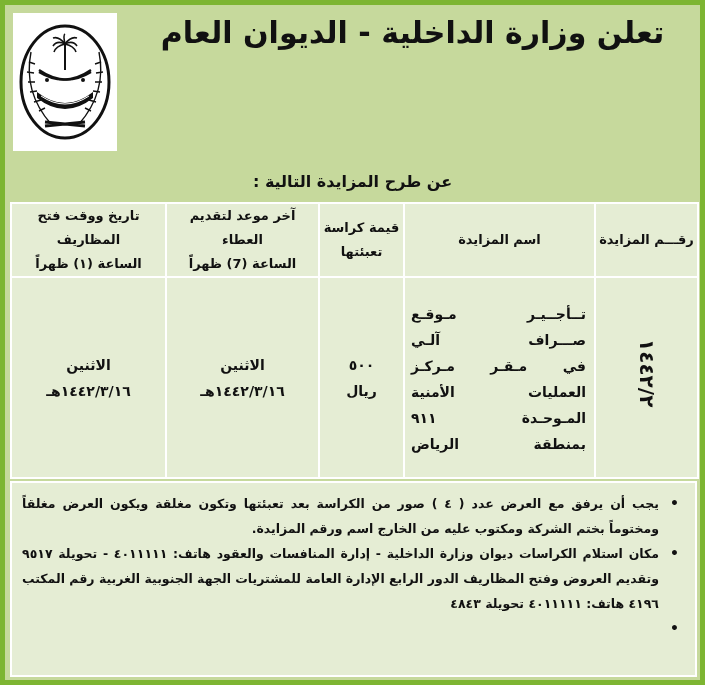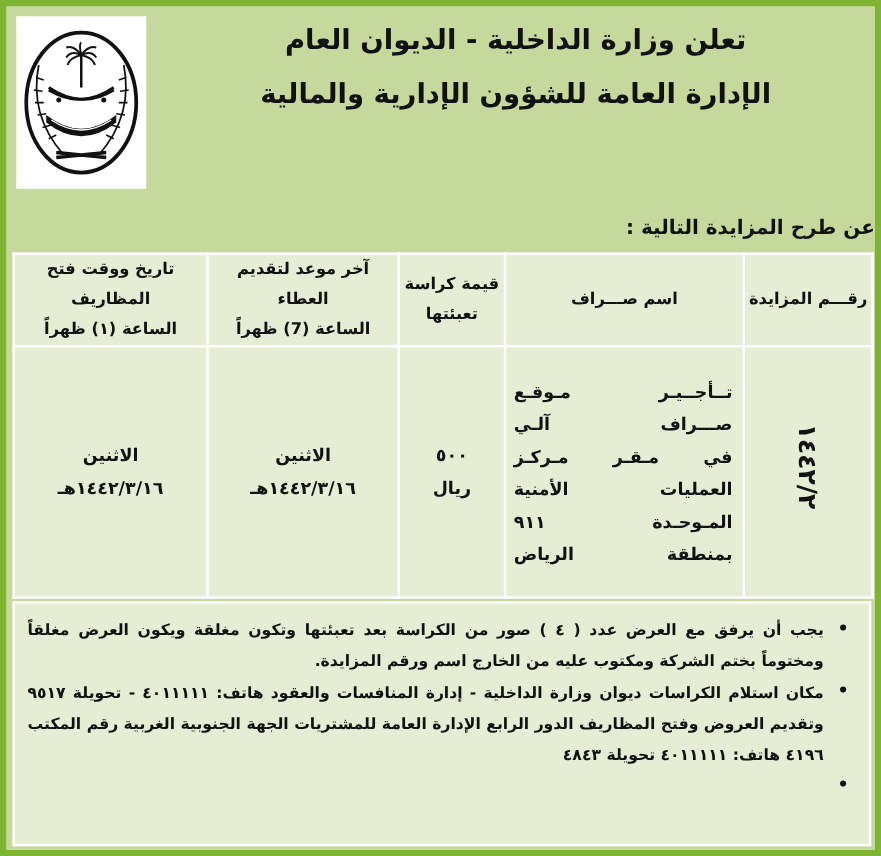--- a/index.html
+++ b/index.html
@@ -18,25 +18,25 @@
     position: absolute; left: 8px; top: 8px; width: 104px; height: 138px;
     background: #ffffff;
     display: flex; align-items: center; justify-content: center;
   }
   .title-block {
     position: absolute; left: 120px; top: 6px; width: 575px; text-align: center;
     direction: rtl;
   }
   .title-line {
     font-family: "DejaVu Sans", sans-serif; font-weight: bold;
-    font-size: 22px; line-height: 43px; color: #111; white-space: nowrap;
+    font-size: 30px; line-height: 43px; color: #111; white-space: nowrap;
     letter-spacing: -0.5px;
   }
   .subtitle {
-    position: absolute; left: 0; top: 166px; width: 695px; 
+    position: absolute; left: 0; top: 166px; width: 695px; text-align: center;
     font-weight: bold; font-size: 16px; line-height: 22px;
   }
   
   .tbl {
     position: absolute; left: 5px; top: 197px; width: 687px; height: 277px;
     border-collapse: collapse; direction: rtl; table-layout: fixed;
     background: #e5edd4;
   }
   .tbl td, .tbl th {
     border: 2px solid #ffffff; text-align: center; vertical-align: middle;
@@ -101,37 +101,36 @@
           <path d="M82 30 q8 40 -20 72"></path>
           <path d="M12 40 l6 2 M10 50 l7 1 M11 60 l7 0 M13 70 l7 -1 M17 80 l7 -2 M22 89 l6 -3"></path>
           <path d="M84 40 l-6 2 M86 50 l-7 1 M85 60 l-7 0 M83 70 l-7 -1 M79 80 l-7 -2 M74 89 l-6 -3"></path>
         </g>
         <path d="M28 100 l40 4 M68 100 l-40 4" stroke="#111" stroke-width="3"></path>
       </svg>
     </div>
 
     <div class="title-block">
       <div class="title-line">تعلن وزارة الداخلية - الديوان العام</div>
-      <div class="title-line">الإدارة العامة للشؤون الإدارية والمالية</div>
     </div>
 
     <div class="subtitle">عن طرح المزايدة التالية :</div>
 
     <table class="tbl">
       <colgroup>
         <col style="width:103px">
         <col style="width:191px">
         <col style="width:85px">
         <col style="width:153px">
         <col style="width:155px">
       </colgroup>
       <tbody>
           <tr>
         <th>رقـــم المزايدة</th>
-        <th class="name-head">اسم صـــراف</th>
+        <th class="name-head">اسم المزايدة</th>
         <th>
           <div>قيمة كراسة</div>
           <div>تعبئتها</div>
         </th>
         <th>
           <div>آخر موعد لتقديم العطاء</div>
           <div>الساعة (7) ظهراً</div>
         </th>
         <th>
           <div>تاريخ ووقت فتح المظاريف</div>

